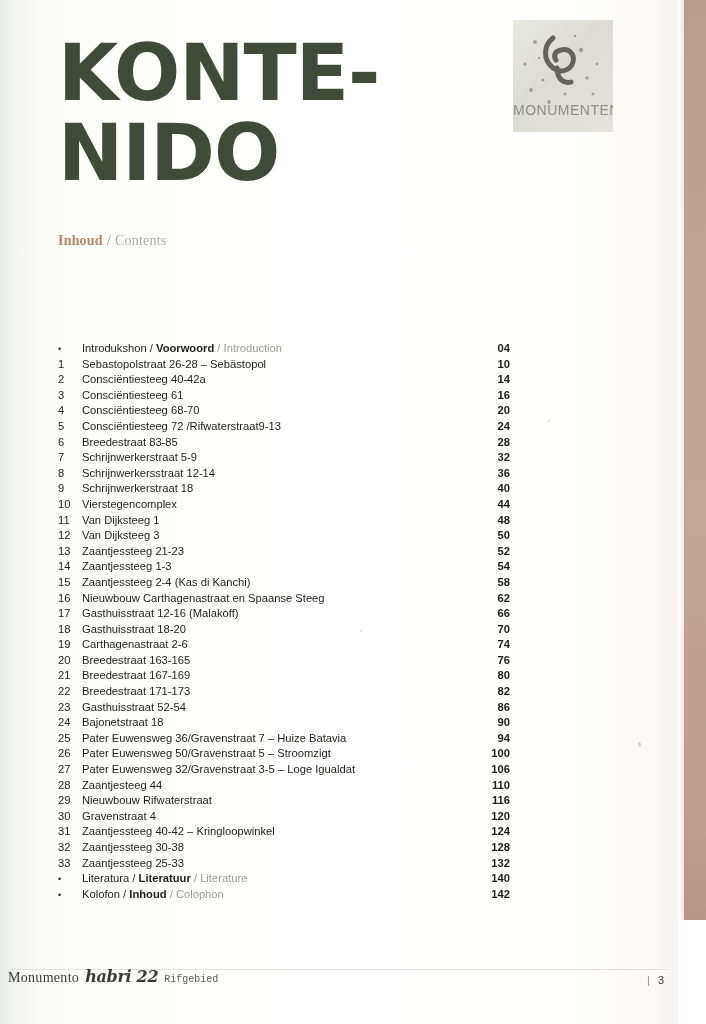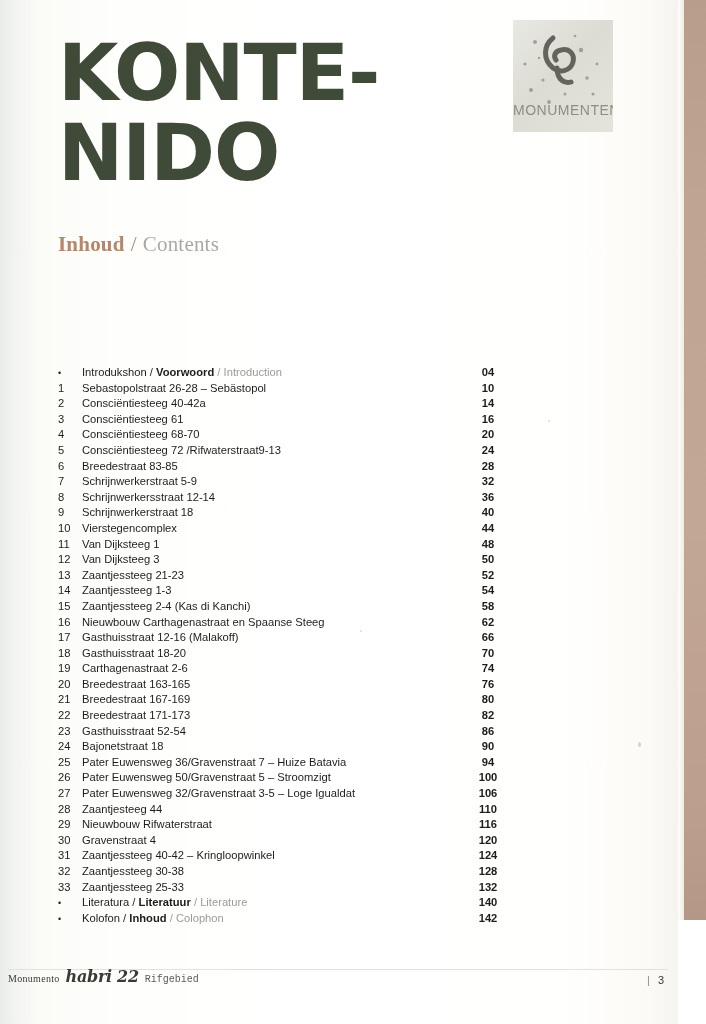--- a/index.html
+++ b/index.html
@@ -79,21 +79,21 @@
   }
   .title-line.second {
     margin-top: 6px;
   }
 
   
   .subtitle {
     position: absolute;
     left: 58px;
     top: 232px;
-    font-size: 21px;
+    font-size: 14px;
     letter-spacing: 0.2px;
   }
   .subtitle .nl {
     color: #b5866b;
     font-weight: bold;
     font-family: "Liberation Serif", serif;
   }
   .subtitle .sep {
     color: #b5866b;
     font-family: "Liberation Serif", serif;
@@ -159,24 +159,23 @@
     font-size: 9px;
     color: #1d1d1b;
   }
   .toc-label {
     flex: 1 1 auto;
     overflow: hidden;
     text-overflow: ellipsis;
   }
   .toc-page {
     flex: 0 0 44px;
-    text-align: center;
+    text-align: right;
     font-weight: bold;
     font-family: "Liberation Sans", sans-serif;
-    margin-top: 24px;
   }
   .toc-label .bold {
     font-weight: bold;
   }
   .toc-label .grey {
     color: #9b9b96;
   }
 
   
   .footer {
@@ -184,21 +183,21 @@
     left: 8px;
     bottom: 38px;
     font-size: 10px;
     color: #3a3a36;
     display: flex;
     align-items: baseline;
     gap: 6px;
   }
   .footer .mono {
     font-family: "Liberation Serif", serif;
-    font-size: 10px;
+    font-size: 14px;
     letter-spacing: 0.3px;
   }
   .footer .script {
     font-family: "DejaVu Serif", serif;
     font-style: italic;
     font-size: 16px;
     font-weight: bold;
     letter-spacing: -0.3px;
   }
   .footer .rif {

